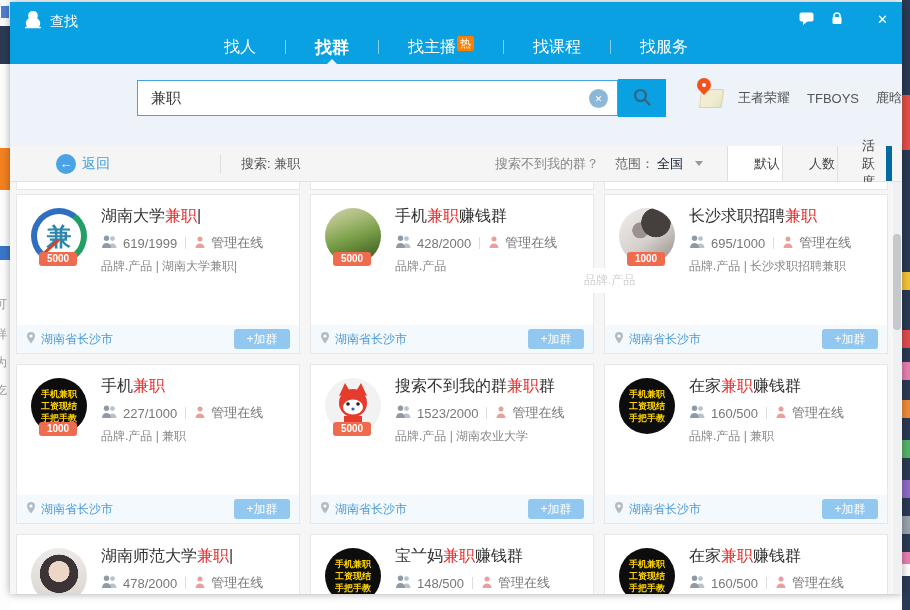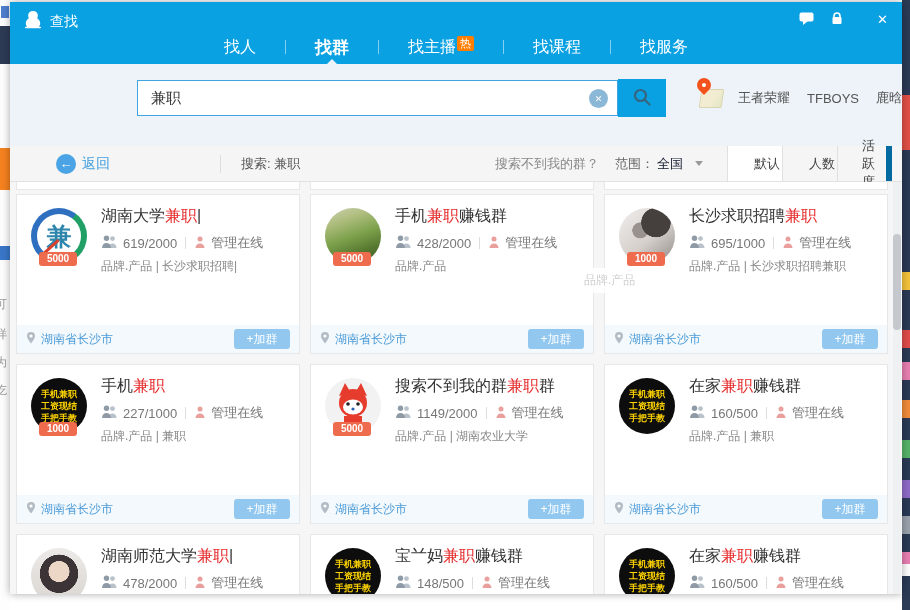--- a/index.html
+++ b/index.html
@@ -268,29 +268,29 @@
         </div>
         <div class="content">
           <div class="g-title"><span>湖南大学</span><span class="hl">兼职</span><span>|</span></div>
           <div class="stats">
             <span><svg width="17" height="13">
                   <circle cx="11.5" cy="3.6" r="2.4" fill="#b9c2ca"></circle>
                   <path d="M7.5 13c0-2.6 1.8-4.4 4-4.4s4 1.8 4 4.4z" fill="#b9c2ca"></path>
                   <circle cx="5.5" cy="3.2" r="2.7" fill="#8e9aa5"></circle>
                   <path d="M1 13c0-2.9 2-4.9 4.5-4.9S10 10.1 10 13z" fill="#8e9aa5"></path>
                 </svg></span>
-            <span>619/2000</span>
-            <span class="vsep"></span>
-            <span><svg width="12" height="12">
-                  <circle cx="6" cy="3" r="2.5" fill="#e9a09c"></circle>
-                  <path d="M1.5 12c0-2.7 2-4.5 4.5-4.5s4.5 1.8 4.5 4.5z" fill="#e9a09c"></path>
-                </svg></span>
-            <span>管理在线</span>
-          </div>
-          <div class="tags">品牌.产品 | 长沙求职招聘|</div>
+            <span>619/1999</span>
+            <span class="vsep"></span>
+            <span><svg width="12" height="12">
+                  <circle cx="6" cy="3" r="2.5" fill="#e9a09c"></circle>
+                  <path d="M1.5 12c0-2.7 2-4.5 4.5-4.5s4.5 1.8 4.5 4.5z" fill="#e9a09c"></path>
+                </svg></span>
+            <span>管理在线</span>
+          </div>
+          <div class="tags">品牌.产品 | 湖南大学兼职|</div>
         </div>
         <div class="card-footer">
           <span class="loc">
             <span><svg width="10" height="13">
                   <path d="M5 1a4 4 0 0 1 4 4c0 2.8-4 7.5-4 7.5S1 7.8 1 5a4 4 0 0 1 4-4z" fill="#b3bcc4"></path>
                   <circle cx="5" cy="5" r="1.6" fill="#fff"></circle>
                 </svg></span>
             <span>湖南省长沙市</span>
           </span>
           <span class="join-btn">+加群</span>
@@ -430,21 +430,21 @@
         </div>
         <div class="content">
           <div class="g-title"><span>搜索不到我的群</span><span class="hl">兼职</span><span>群</span></div>
           <div class="stats">
             <span><svg width="17" height="13">
                   <circle cx="11.5" cy="3.6" r="2.4" fill="#b9c2ca"></circle>
                   <path d="M7.5 13c0-2.6 1.8-4.4 4-4.4s4 1.8 4 4.4z" fill="#b9c2ca"></path>
                   <circle cx="5.5" cy="3.2" r="2.7" fill="#8e9aa5"></circle>
                   <path d="M1 13c0-2.9 2-4.9 4.5-4.9S10 10.1 10 13z" fill="#8e9aa5"></path>
                 </svg></span>
-            <span>1149/2000</span>
+            <span>1523/2000</span>
             <span class="vsep"></span>
             <span><svg width="12" height="12">
                   <circle cx="6" cy="3" r="2.5" fill="#e9a09c"></circle>
                   <path d="M1.5 12c0-2.7 2-4.5 4.5-4.5s4.5 1.8 4.5 4.5z" fill="#e9a09c"></path>
                 </svg></span>
             <span>管理在线</span>
           </div>
           <div class="tags">品牌.产品 | 湖南农业大学</div>
         </div>
         <div class="card-footer">

